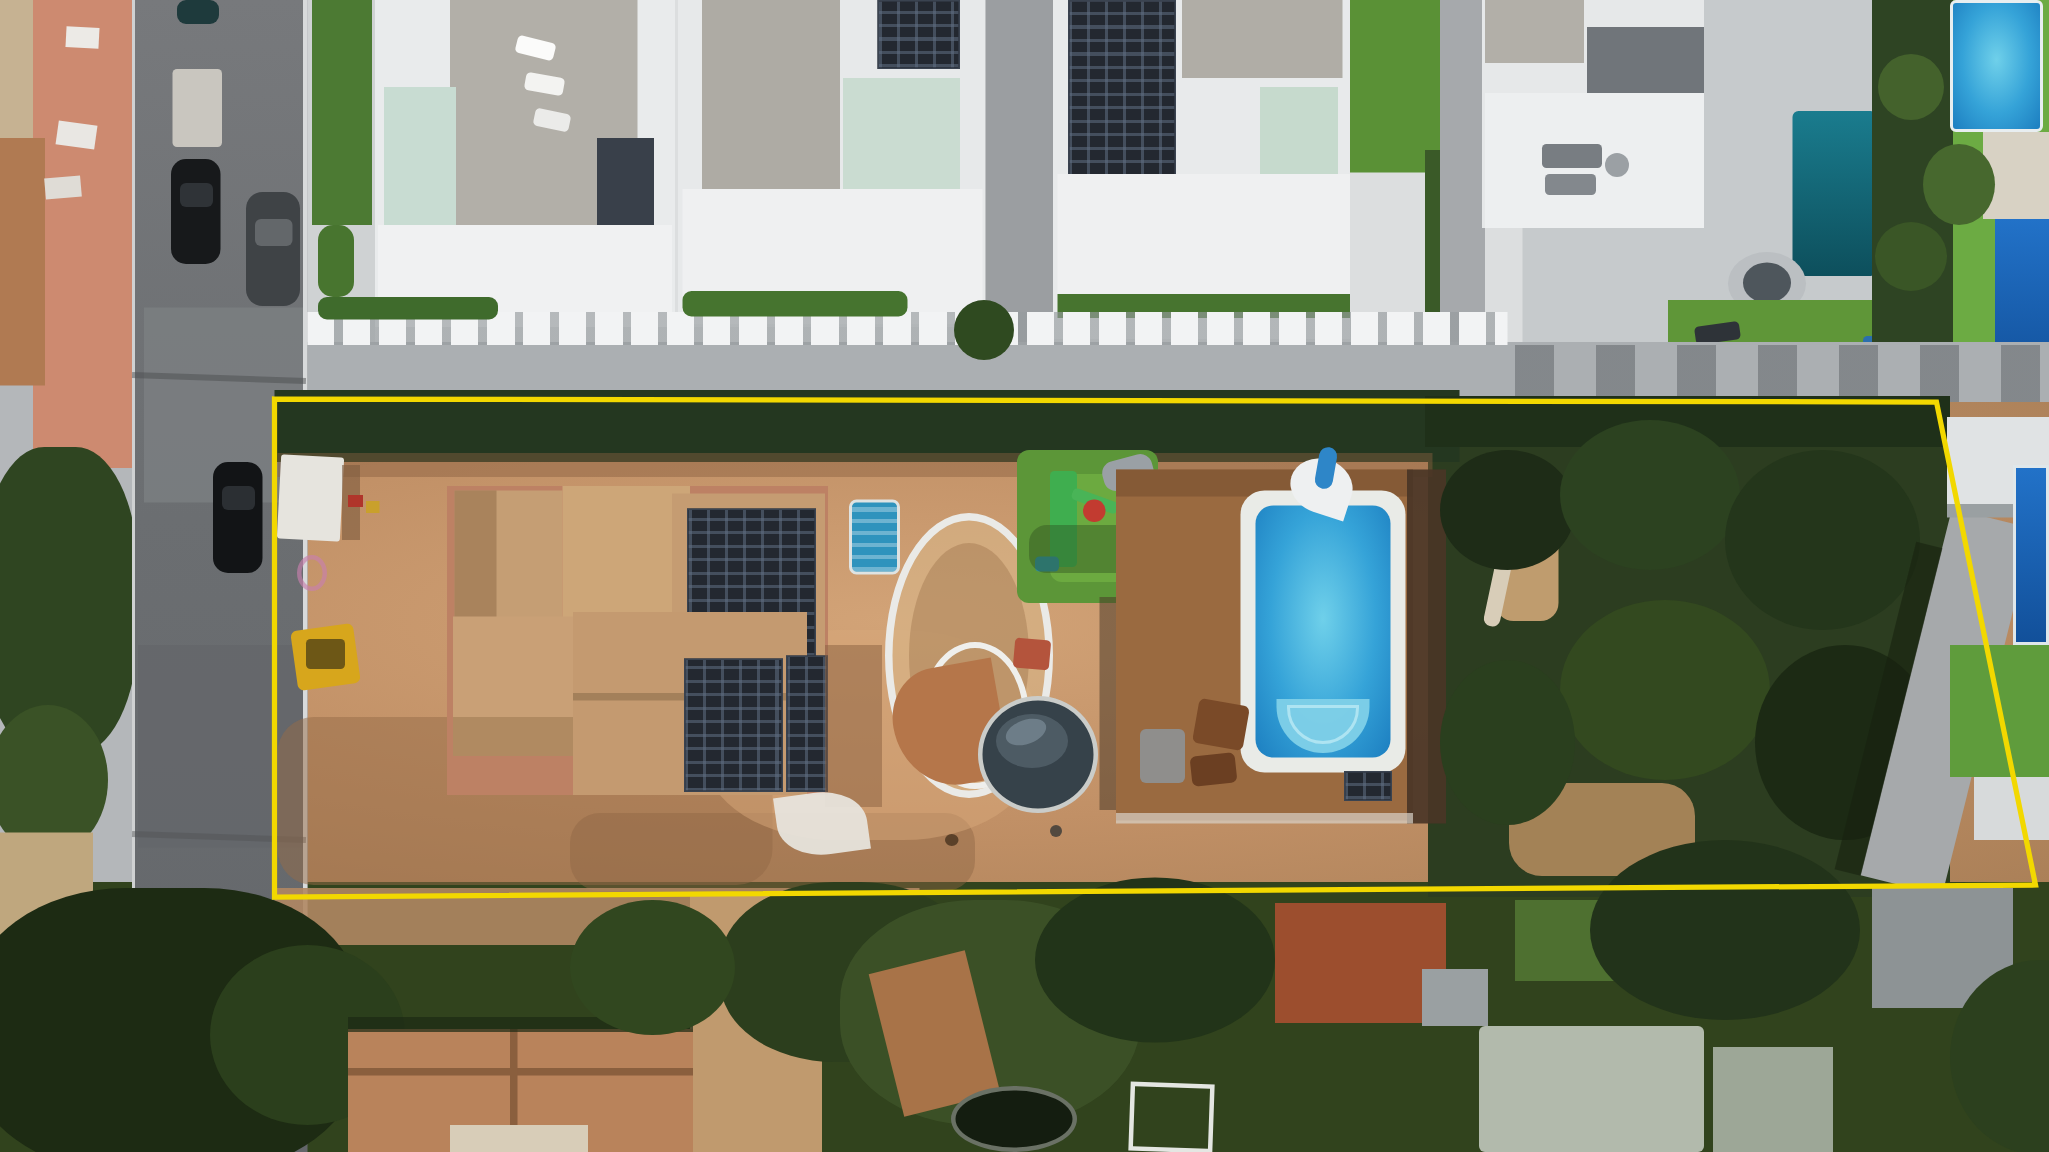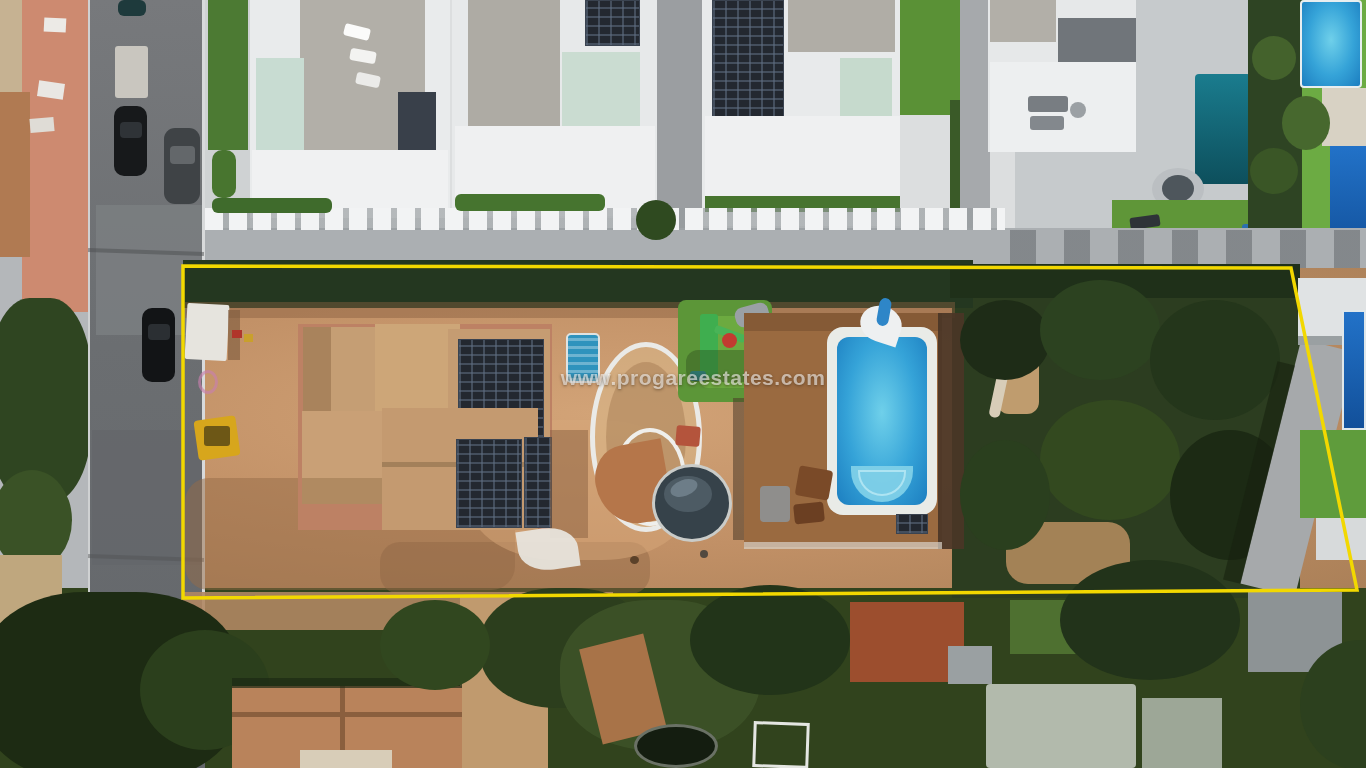--- a/index.html
+++ b/index.html
@@ -226,14 +226,13 @@
     <div class="shp frame-grid" style="left: 986px; top: 684px; width: 150px; height: 84px; background: rgb(201, 207, 198); opacity: 0.85; border-radius: 4px;"></div>
     <div class="shp frame-grid" style="left: 1142px; top: 698px; width: 80px; height: 70px; background: rgb(185, 192, 182); opacity: 0.8;"></div>
     <div class="shp stripes-v" style="left: 1248px; top: 592px; width: 94px; height: 80px; background: rgb(141, 147, 149);"></div>
     <div class="shp foliage" style="left: 690px; top: 585px; width: 160px; height: 110px; background: rgb(34, 52, 25); border-radius: 50%;"></div>
     <div class="shp foliage" style="left: 1060px; top: 560px; width: 180px; height: 120px; background: rgb(34, 51, 26); border-radius: 50%;"></div>
     <div class="shp foliage" style="left: 1300px; top: 640px; width: 120px; height: 130px; background: rgb(44, 64, 30); border-radius: 50%;"></div>
     <div class="shp foliage" style="left: 380px; top: 600px; width: 110px; height: 90px; background: rgb(49, 71, 31); border-radius: 50%;"></div>
     <svg id="boundary-svg" width="1366" height="768" viewBox="0 0 1366 768">
     <polygon fill="none" points="183,266 1291,268 1357,590 183,598" stroke="#f2d800" stroke-width="3.5"></polygon>
   </svg>
-  <div id="watermark">www.progareestates.com</div>
 </div>
 
 </body></html>

